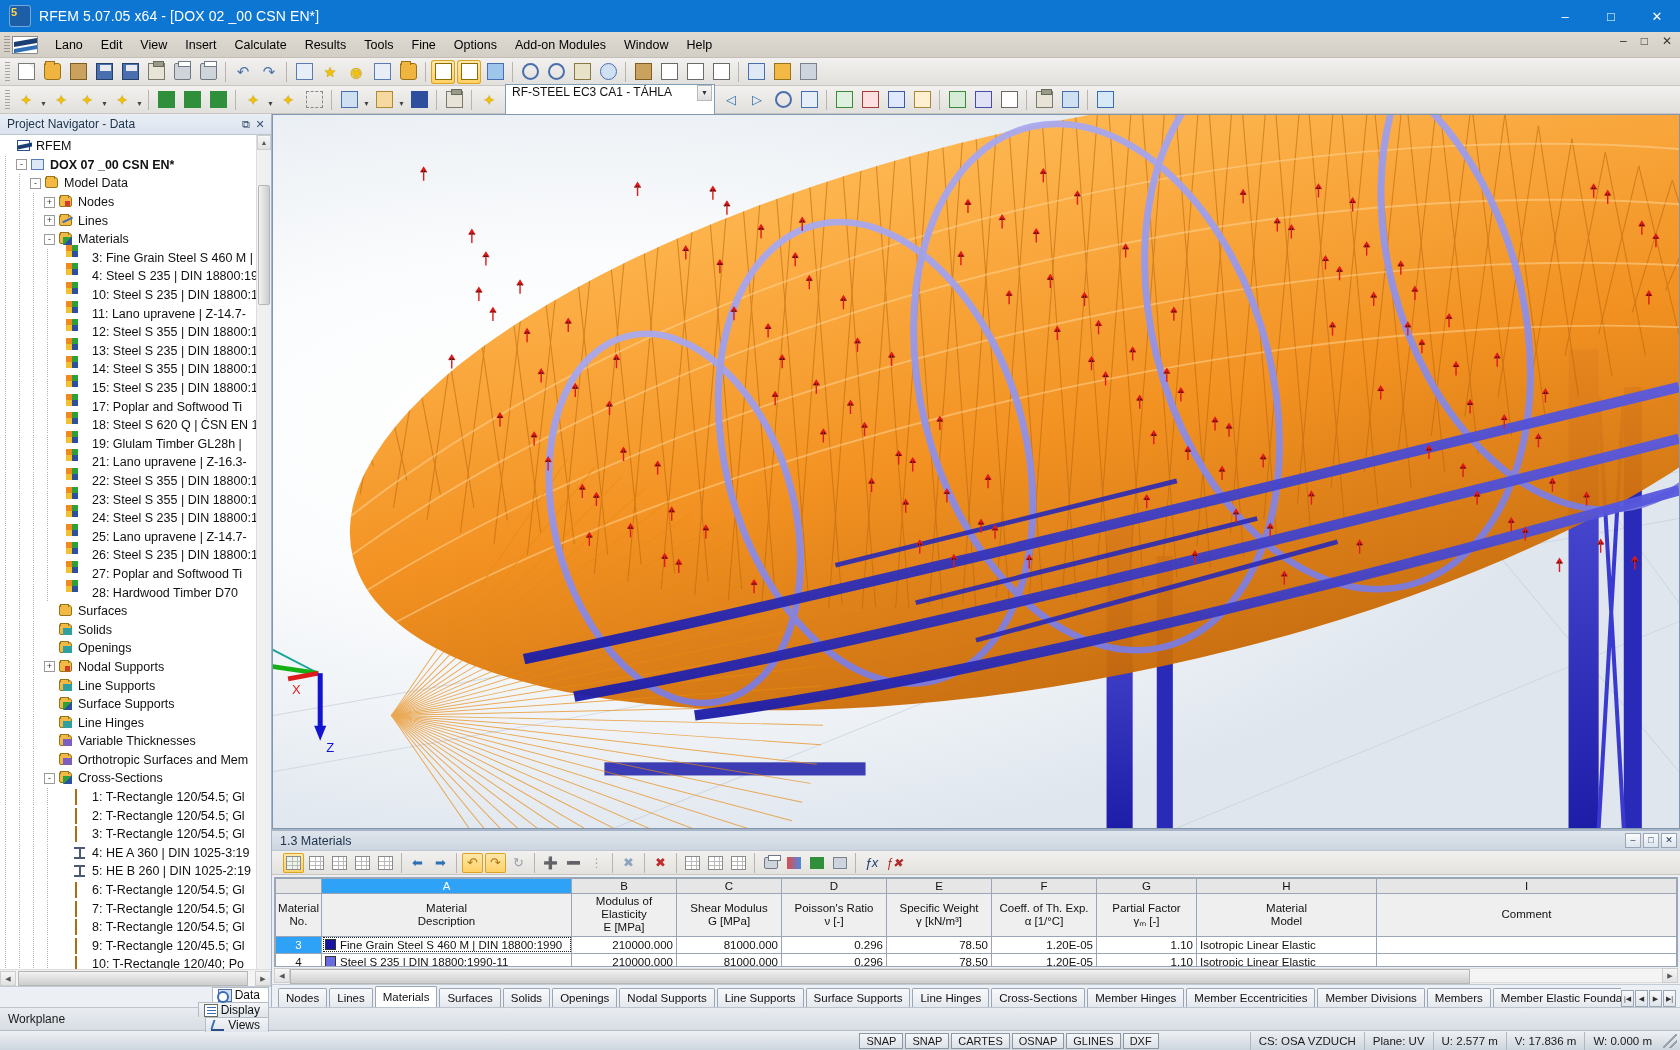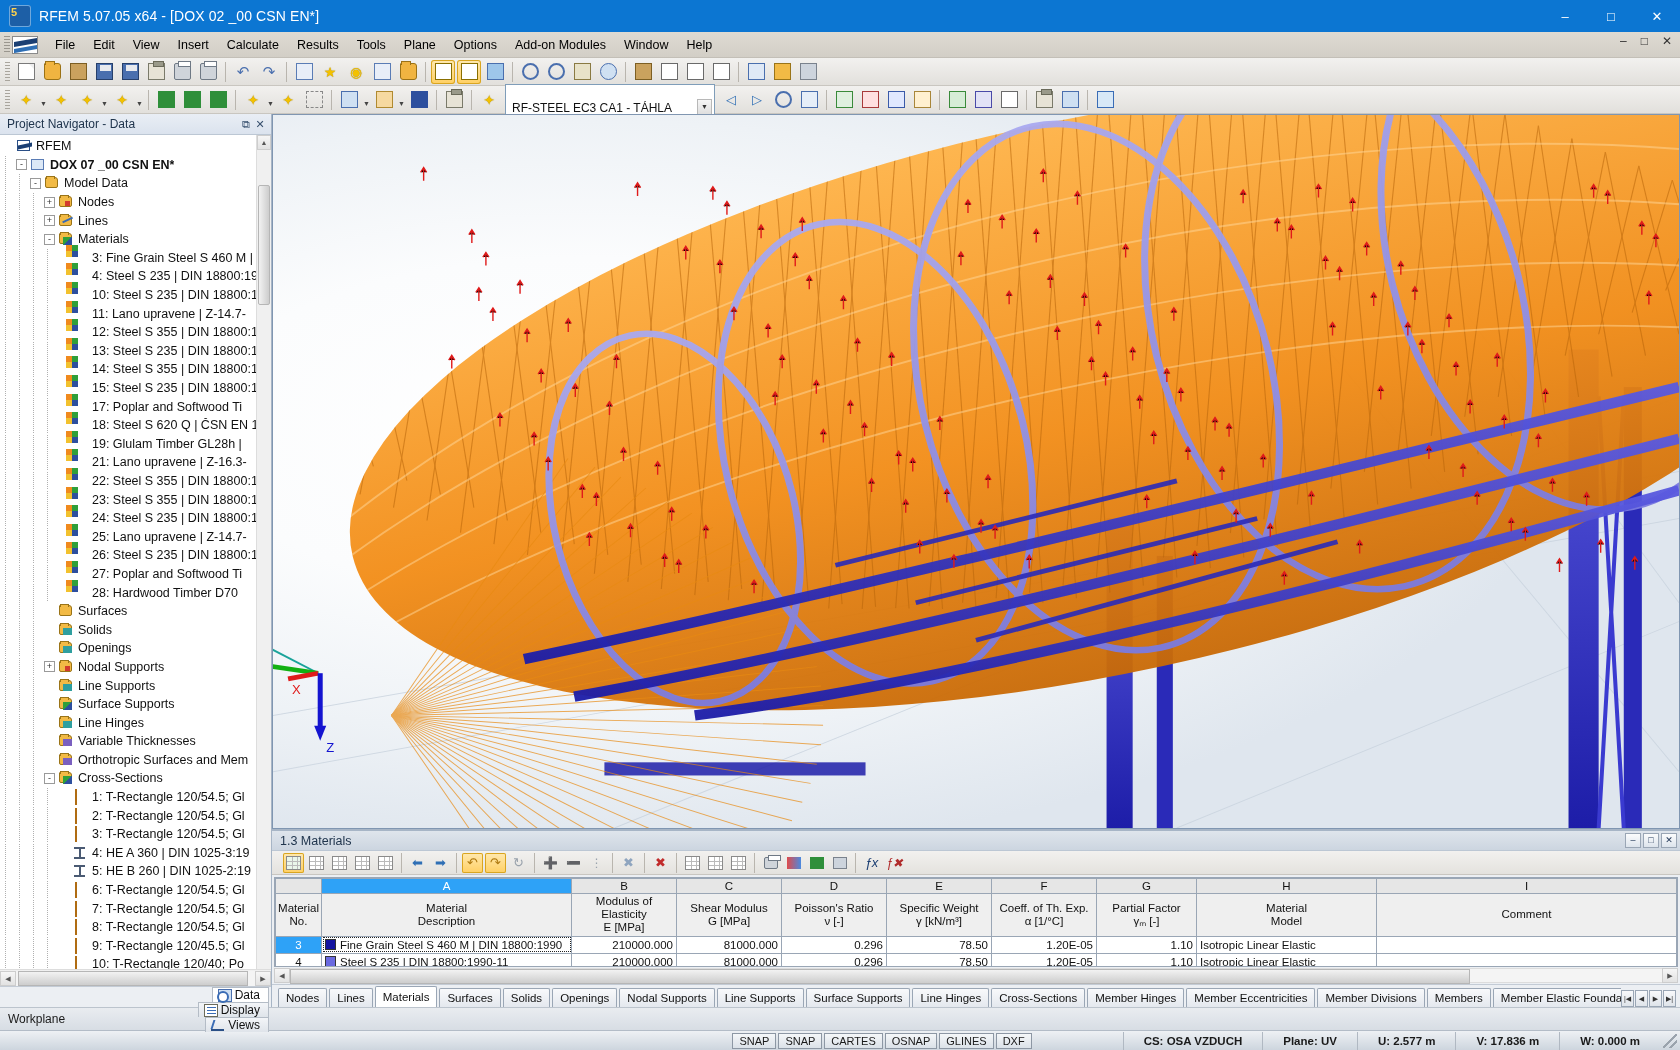--- a/index.html
+++ b/index.html
@@ -60,21 +60,21 @@
   .tsep{width:1px;height:20px;background:#b9b5ae;margin:0 4px;flex:0 0 auto;}
   .tbtn{
     width:24px;height:24px;margin:0 1px;flex:0 0 auto;border-radius:3px;
     display:flex;align-items:center;justify-content:center;position:relative;
   }
   .tbtn.on{background:linear-gradient(#ffe9b0,#ffcf62);box-shadow:inset 0 0 0 1px #d9a520;}
   .arr{width:9px;height:24px;display:flex;align-items:flex-end;justify-content:center;
        font-size:7px;color:#444;padding-bottom:5px;flex:0 0 auto;}
   .combo{
     height:32px;min-width:210px;background:#fff;border:1px solid #7f9db9;
-    display:flex;align-items:flex-end;padding:0 2px 0 6px;font-size:12px;margin:0 3px;flex:0 0 auto;
+    display:flex;align-items:flex-start;padding:0 2px 0 6px;font-size:12px;margin:0 3px;flex:0 0 auto;
   }
   .combo .lbl{flex:1;white-space:nowrap;overflow:hidden;}
   .combo .cbtn{width:15px;height:16px;background:linear-gradient(#f6f6f6,#dedede);
     border:1px solid #b8b8b8;display:flex;align-items:center;justify-content:center;font-size:7px;color:#333;}
   
   .ic{width:17px;height:17px;position:relative;display:block;}
   .doc{background:#fff;border:1px solid #7a7a7a;}
   .doc:after{content:"";position:absolute;right:0;top:0;border-width:0 5px 5px 0;border-style:solid;border-color:#fff #eee;}
   .folder{background:#f0b441;border:1px solid #9b7216;border-radius:1px 3px 3px 3px;}
   .folder:before{content:"";position:absolute;left:0;top:-3px;width:8px;height:3px;background:#f0b441;border:1px solid #9b7216;border-bottom:0;}
@@ -214,21 +214,21 @@
   .stab.sel{background:#fff;height:21px;}
   .stabnav{display:flex;align-items:center;gap:1px;margin-right:4px;}
   .stabnav div{width:13px;height:17px;border:1px solid #9aa6b5;background:linear-gradient(#f8f9fb,#dfe4ea);
     font-size:7px;text-align:center;line-height:15px;color:#333;}
   
   #statusbar{height:20px;background:linear-gradient(#eef1f4,#cdd5de);display:flex;align-items:center;
     border-top:1px solid #b3bcc7;font-size:11.5px;color:#1a1a1a;}
   #statusbar .left{flex:1;padding-left:8px;}
   .sbtn{height:16px;padding:0 6px;margin:0 1px;display:flex;align-items:center;font-size:11px;
     border:1px solid #8d97a4;background:linear-gradient(#f5f7f9,#dbe1e8);}
-  .sfield{height:18px;padding:0 20px;display:flex;align-items:center;border-left:1px solid #b0b8c2;white-space:nowrap;font-weight:bold;}
+  .sfield{height:18px;padding:0 8px;display:flex;align-items:center;border-left:1px solid #b0b8c2;white-space:nowrap;}
   .grip-res{width:14px;height:14px;margin:0 3px;
     background:
       linear-gradient(135deg,transparent 45%,#9aa3ad 45%,#9aa3ad 55%,transparent 55%),
       linear-gradient(135deg,transparent 70%,#9aa3ad 70%,#9aa3ad 80%,transparent 80%);}
   #workplane{height:23px;background:linear-gradient(#e9ecf0,#d7dde4);display:flex;align-items:center;
     padding-left:8px;font-size:12px;color:#1a1a1a;border-top:1px solid #bcc4cd;}
 </style>
 </head>
 <body>
 
@@ -238,28 +238,28 @@
   <div id="winbtns">
     <div>–</div>
     <div>□</div>
     <div class="close">✕</div>
   </div>
 </div>
 
 <div id="menubar">
   <div class="grip"></div>
   <div class="rfem-logo"></div>
-  <div class="mi">File</div>
+  <div class="mi">Lano</div>
   <div class="mi">Edit</div>
   <div class="mi">View</div>
   <div class="mi">Insert</div>
   <div class="mi">Calculate</div>
   <div class="mi">Results</div>
   <div class="mi">Tools</div>
-  <div class="mi">Plane</div>
+  <div class="mi">Fine</div>
   <div class="mi">Options</div>
   <div class="mi">Add-on Modules</div>
   <div class="mi">Window</div>
   <div class="mi">Help</div>
   <div id="menu-right">
     <span>–</span>
     <span>□</span>
     <span>✕</span>
   </div>
 </div>

